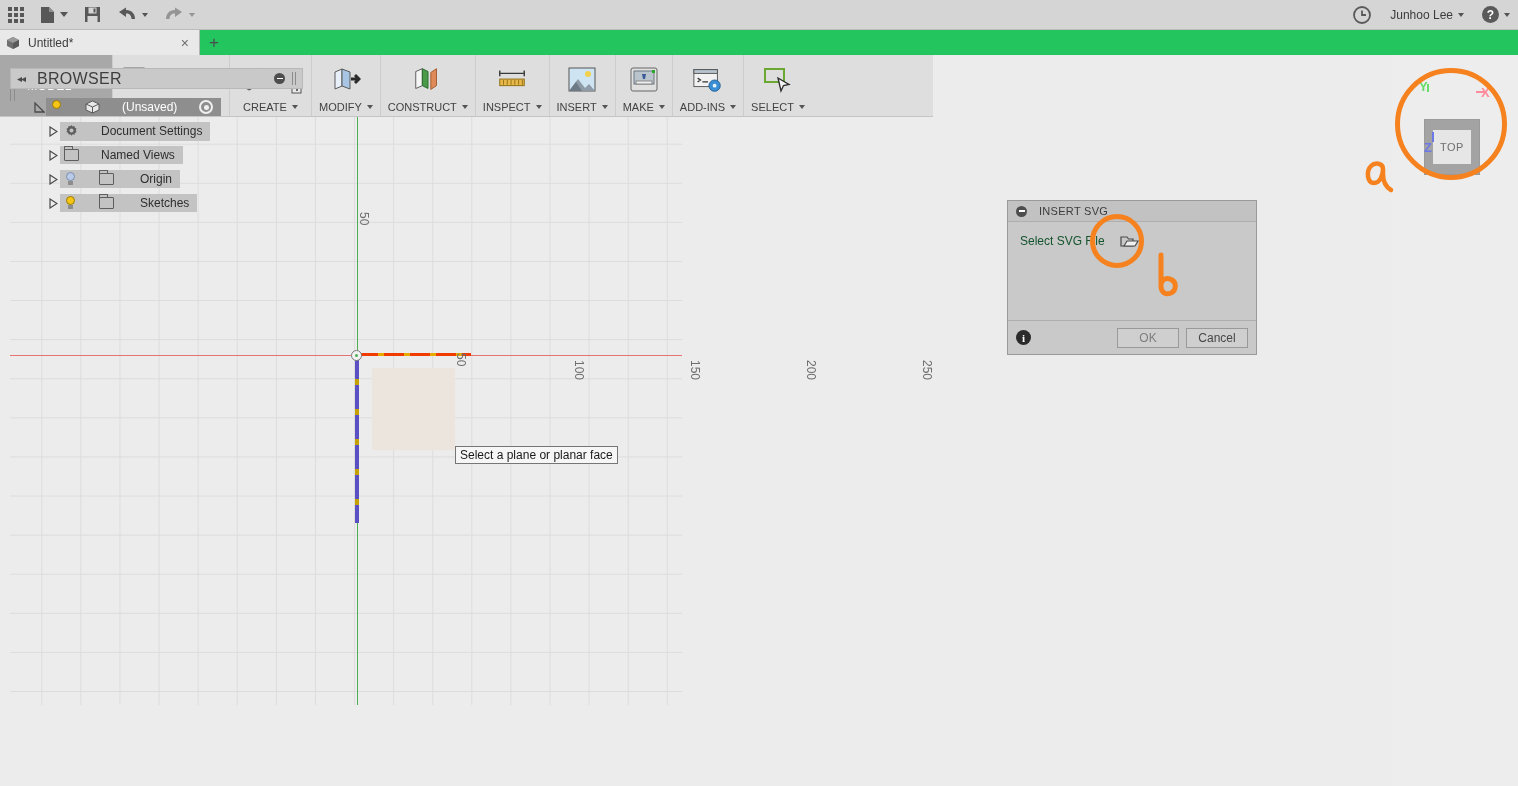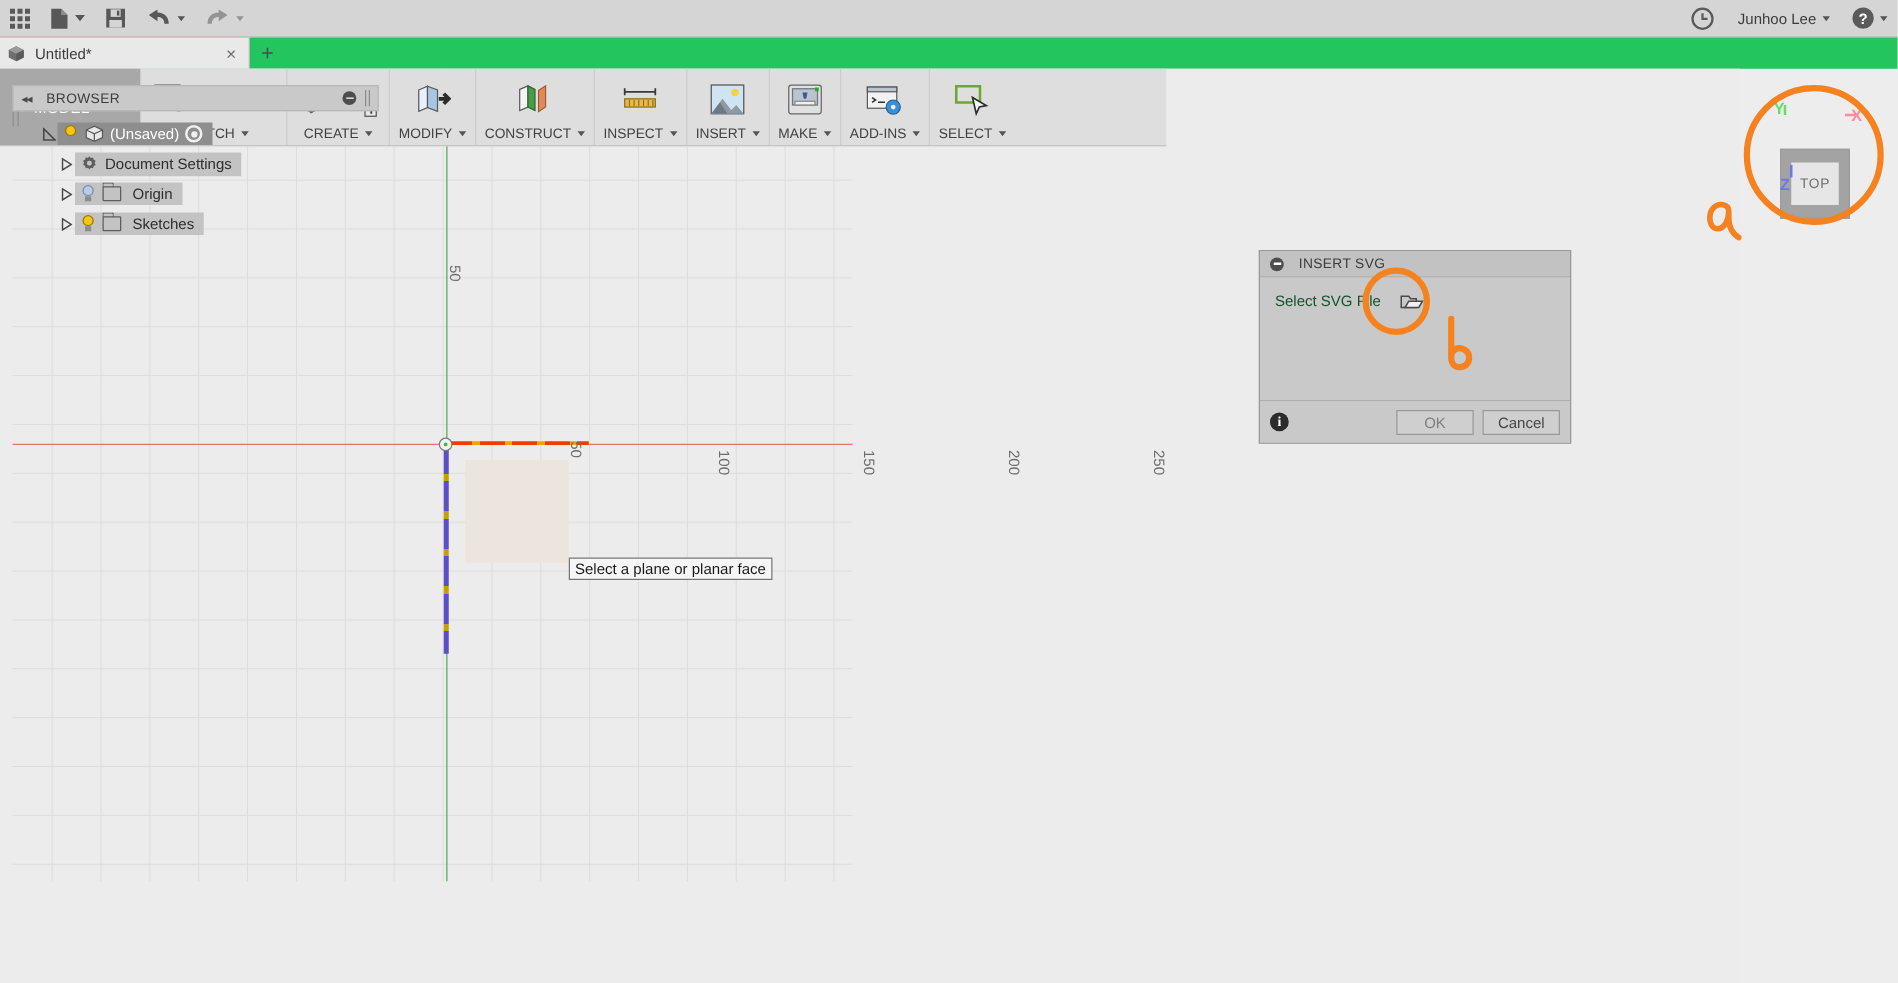--- a/index.html
+++ b/index.html
@@ -100,33 +100,33 @@
   .ticon{ width:32px; height:32px; cursor:pointer; display:flex; align-items:center;
           justify-content:center; }
 
   
   #browser{ position:absolute; left:10px; top:68px; width:293px; }
   #bhead{
     height:21px; background:#c9c9c9; border:1px solid #b8b8b8;
     display:flex; align-items:center; padding:0 6px;
   }
   #bhead .arrows{ font-size:10px; color:#4a4a4a; letter-spacing:-1px; cursor:pointer; }
-  #bhead .btitle{ font-size:11px; color:#3e3e3e; margin-left:12px; flex:1; letter-spacing:.3px;}
+  #bhead .btitle{ font-size:16px; color:#3e3e3e; margin-left:12px; flex:1; letter-spacing:.3px;}
   .minuscirc{ width:11px;height:11px;border-radius:50%;background:#4d4d4d;
               display:flex;align-items:center;justify-content:center; cursor:pointer;}
   .minuscirc i{ width:6px;height:1.5px;background:#fff;display:block; }
   #bhead .grip2{ width:4px;height:13px;margin-left:7px;
                  border-left:1px solid #8c8c8c;border-right:1px solid #8c8c8c;cursor:col-resize;}
   #btree{ padding-top:6px; }
   .trow{ height:24px; display:flex; align-items:center; font-size:12px; color:#2e2e2e; }
   .trow .pad{ flex:0 0 auto; }
   .tri{ width:14px; height:24px; display:flex; align-items:center; justify-content:center;
         cursor:pointer; }
   .tri svg{ display:block; }
-  .chip{ display:flex; align-items:center; gap:5px; padding:2px 8px 2px 4px;
+  .chip{ display:flex; align-items:center; gap:22px; padding:2px 8px 2px 4px;
          background:#c3c3c3; cursor:pointer; }
   .chip.sel{ background:#8e8e8e; color:#fff; }
   .chip .nm{ font-size:12px; }
   .bulb{ width:13px;height:14px; position:relative; }
   .bulb .b{ position:absolute;left:2px;top:0;width:9px;height:9px;border-radius:50%;
             background:#f5c518; border:1px solid #9a7a00; }
   .bulb.off .b{ background:#b9cbe8; border-color:#7b8fae; }
   .bulb .s{ position:absolute;left:4px;top:9px;width:5px;height:4px;background:#8d8d8d; }
   .folder{ width:15px;height:12px; border:1.5px solid #5e5e5e; border-radius:1px;
            position:relative; background:transparent; }
@@ -509,20 +509,32 @@
       </span>
       <span class="chip">
         <svg class="gearicon" viewBox="0 0 16 16">
           <path d="M8 1l1.2 1.6 1.9-.5.5 1.9L13.4 5l-.9 1.7.9 1.7-1.8 1.1-.5 1.9-1.9-.5L8 12.4 6.8 10.8l-1.9.5-.5-1.9L2.6 8.4l.9-1.7-.9-1.7 1.8-1.1.5-1.9 1.9.5z" fill="#5e5e5e"></path>
           <circle cx="8" cy="7" r="2.1" fill="#c3c3c3"></circle>
         </svg>
         <span class="nm">Document Settings</span>
       </span>
     </div>
 
+    <div class="trow">
+      <span class="pad" style="width:36px"></span>
+      <span class="tri">
+        <svg width="9" height="11" viewBox="0 0 9 11">
+            <path d="M1 1v9l7-4.5z" fill="none" stroke="#4a4a4a" stroke-width="1.2"></path>
+          </svg>
+      </span>
+      <span class="chip">
+        <span class="folder"></span>
+        <span class="nm">Named Views</span>
+      </span>
+    </div>
 
     <div class="trow">
       <span class="pad" style="width:36px"></span>
       <span class="tri">
         <svg width="9" height="11" viewBox="0 0 9 11">
             <path d="M1 1v9l7-4.5z" fill="none" stroke="#4a4a4a" stroke-width="1.2"></path>
           </svg>
       </span>
       <span class="chip">
         <span class="bulb off">

